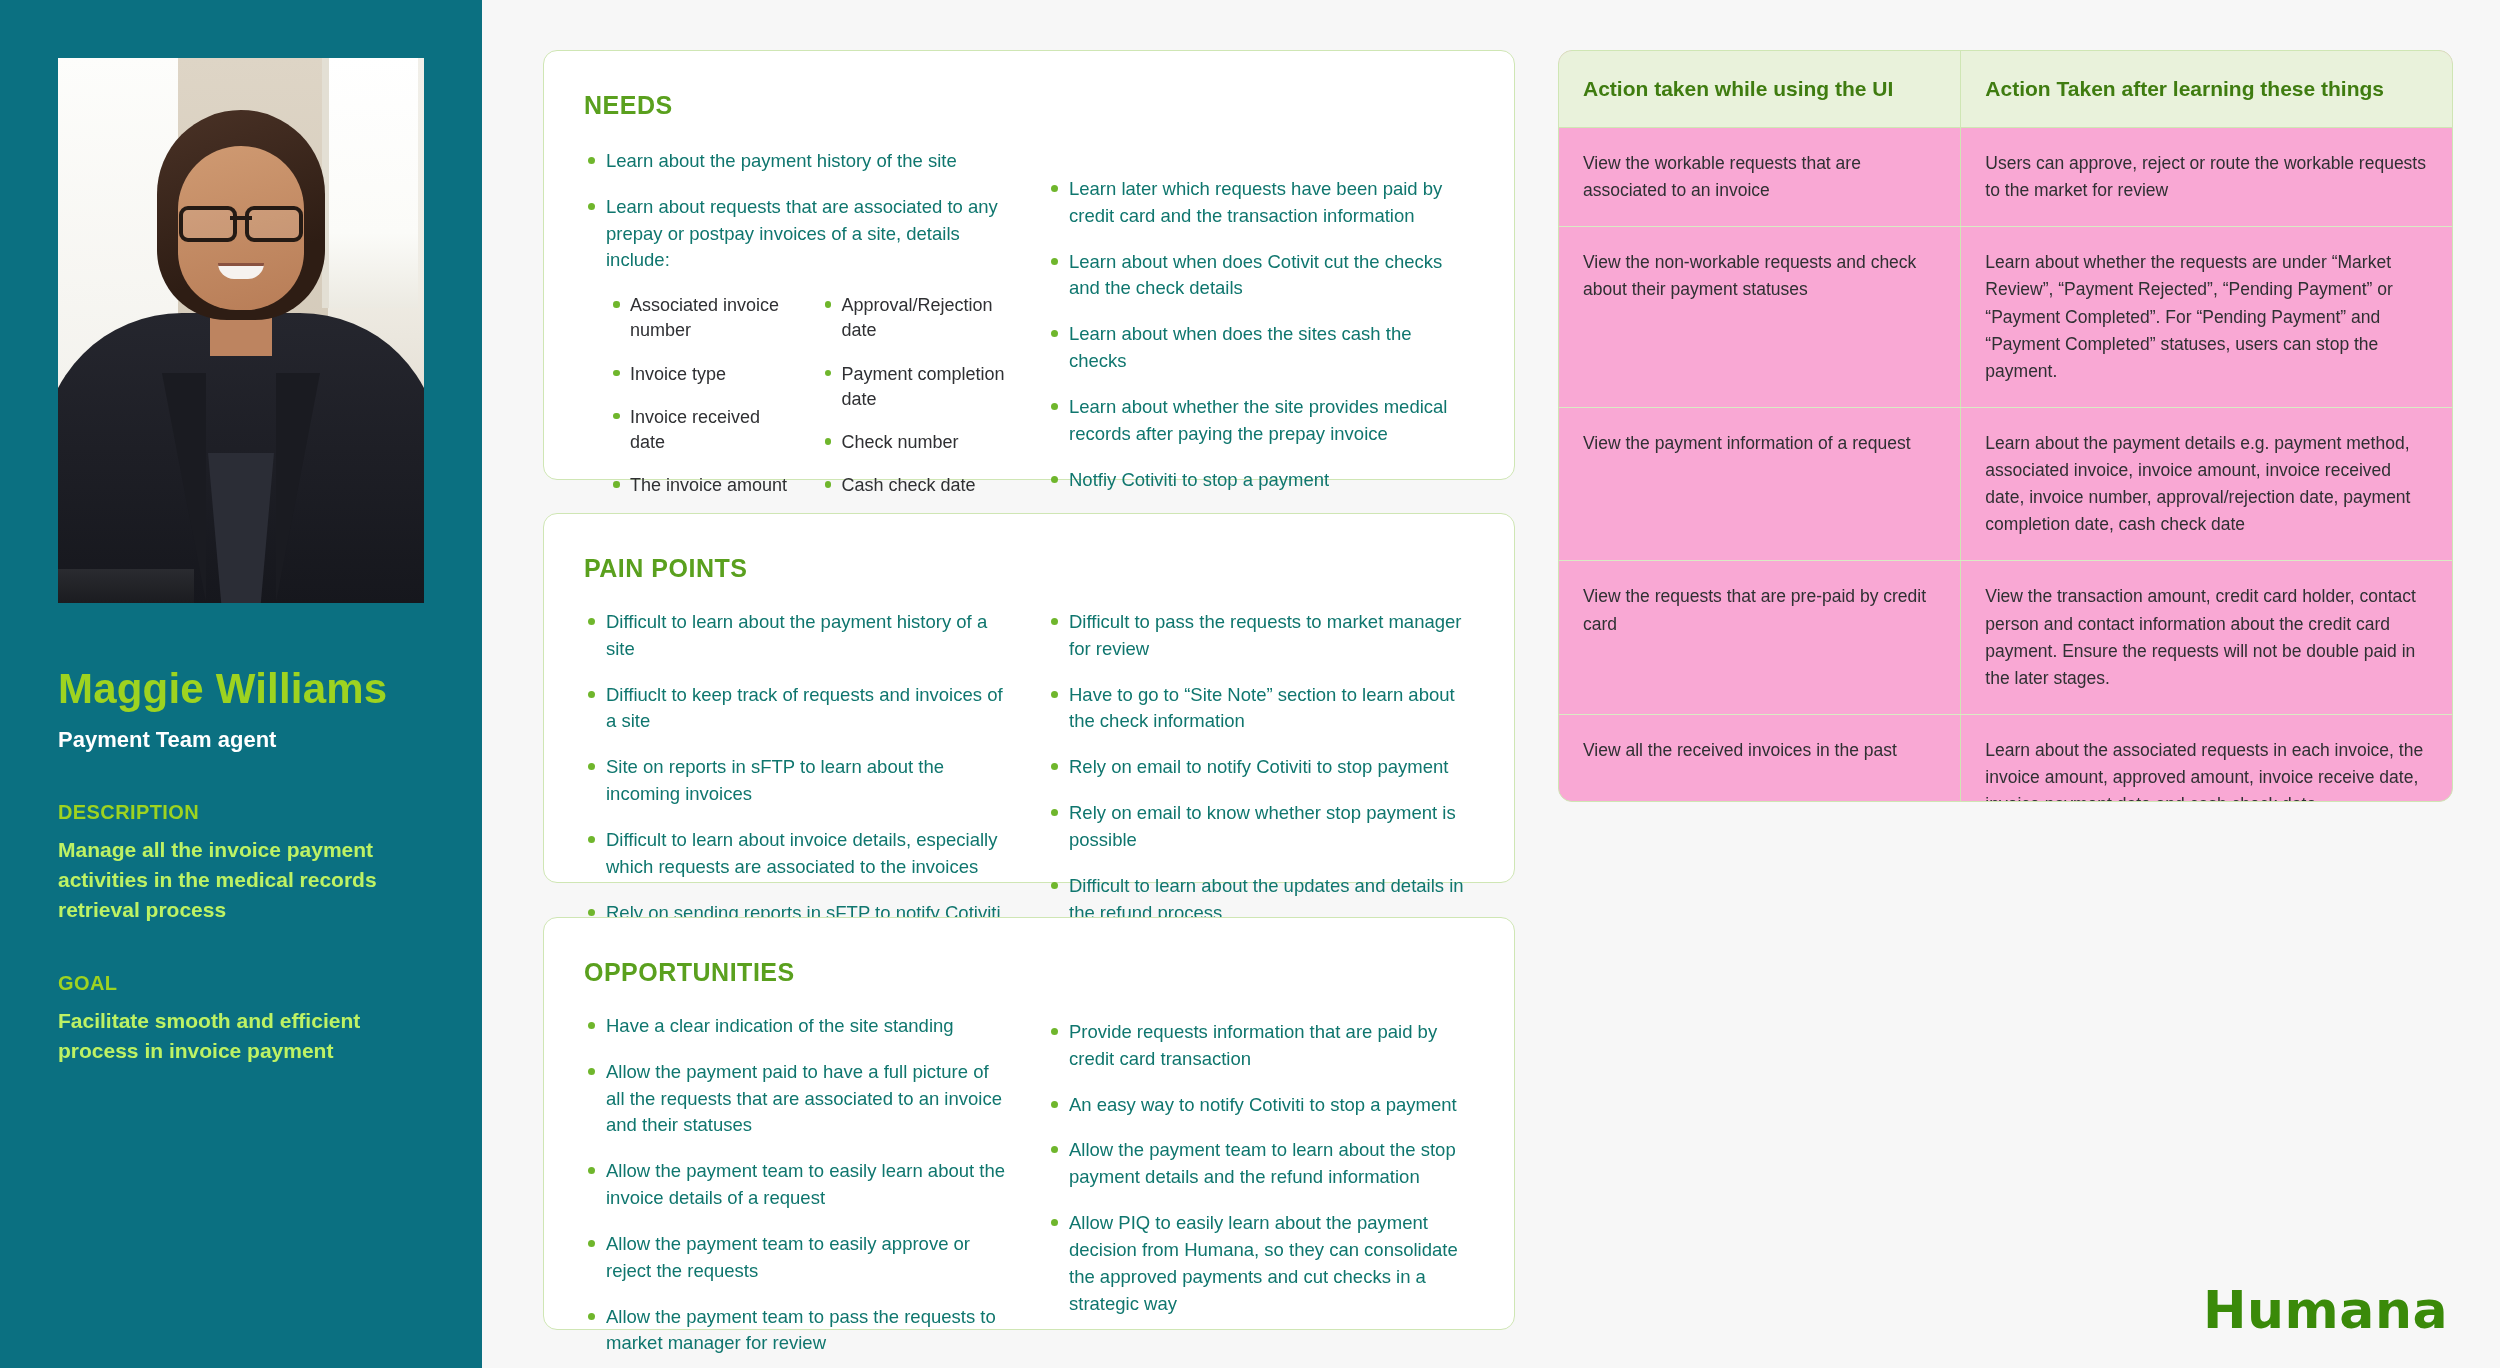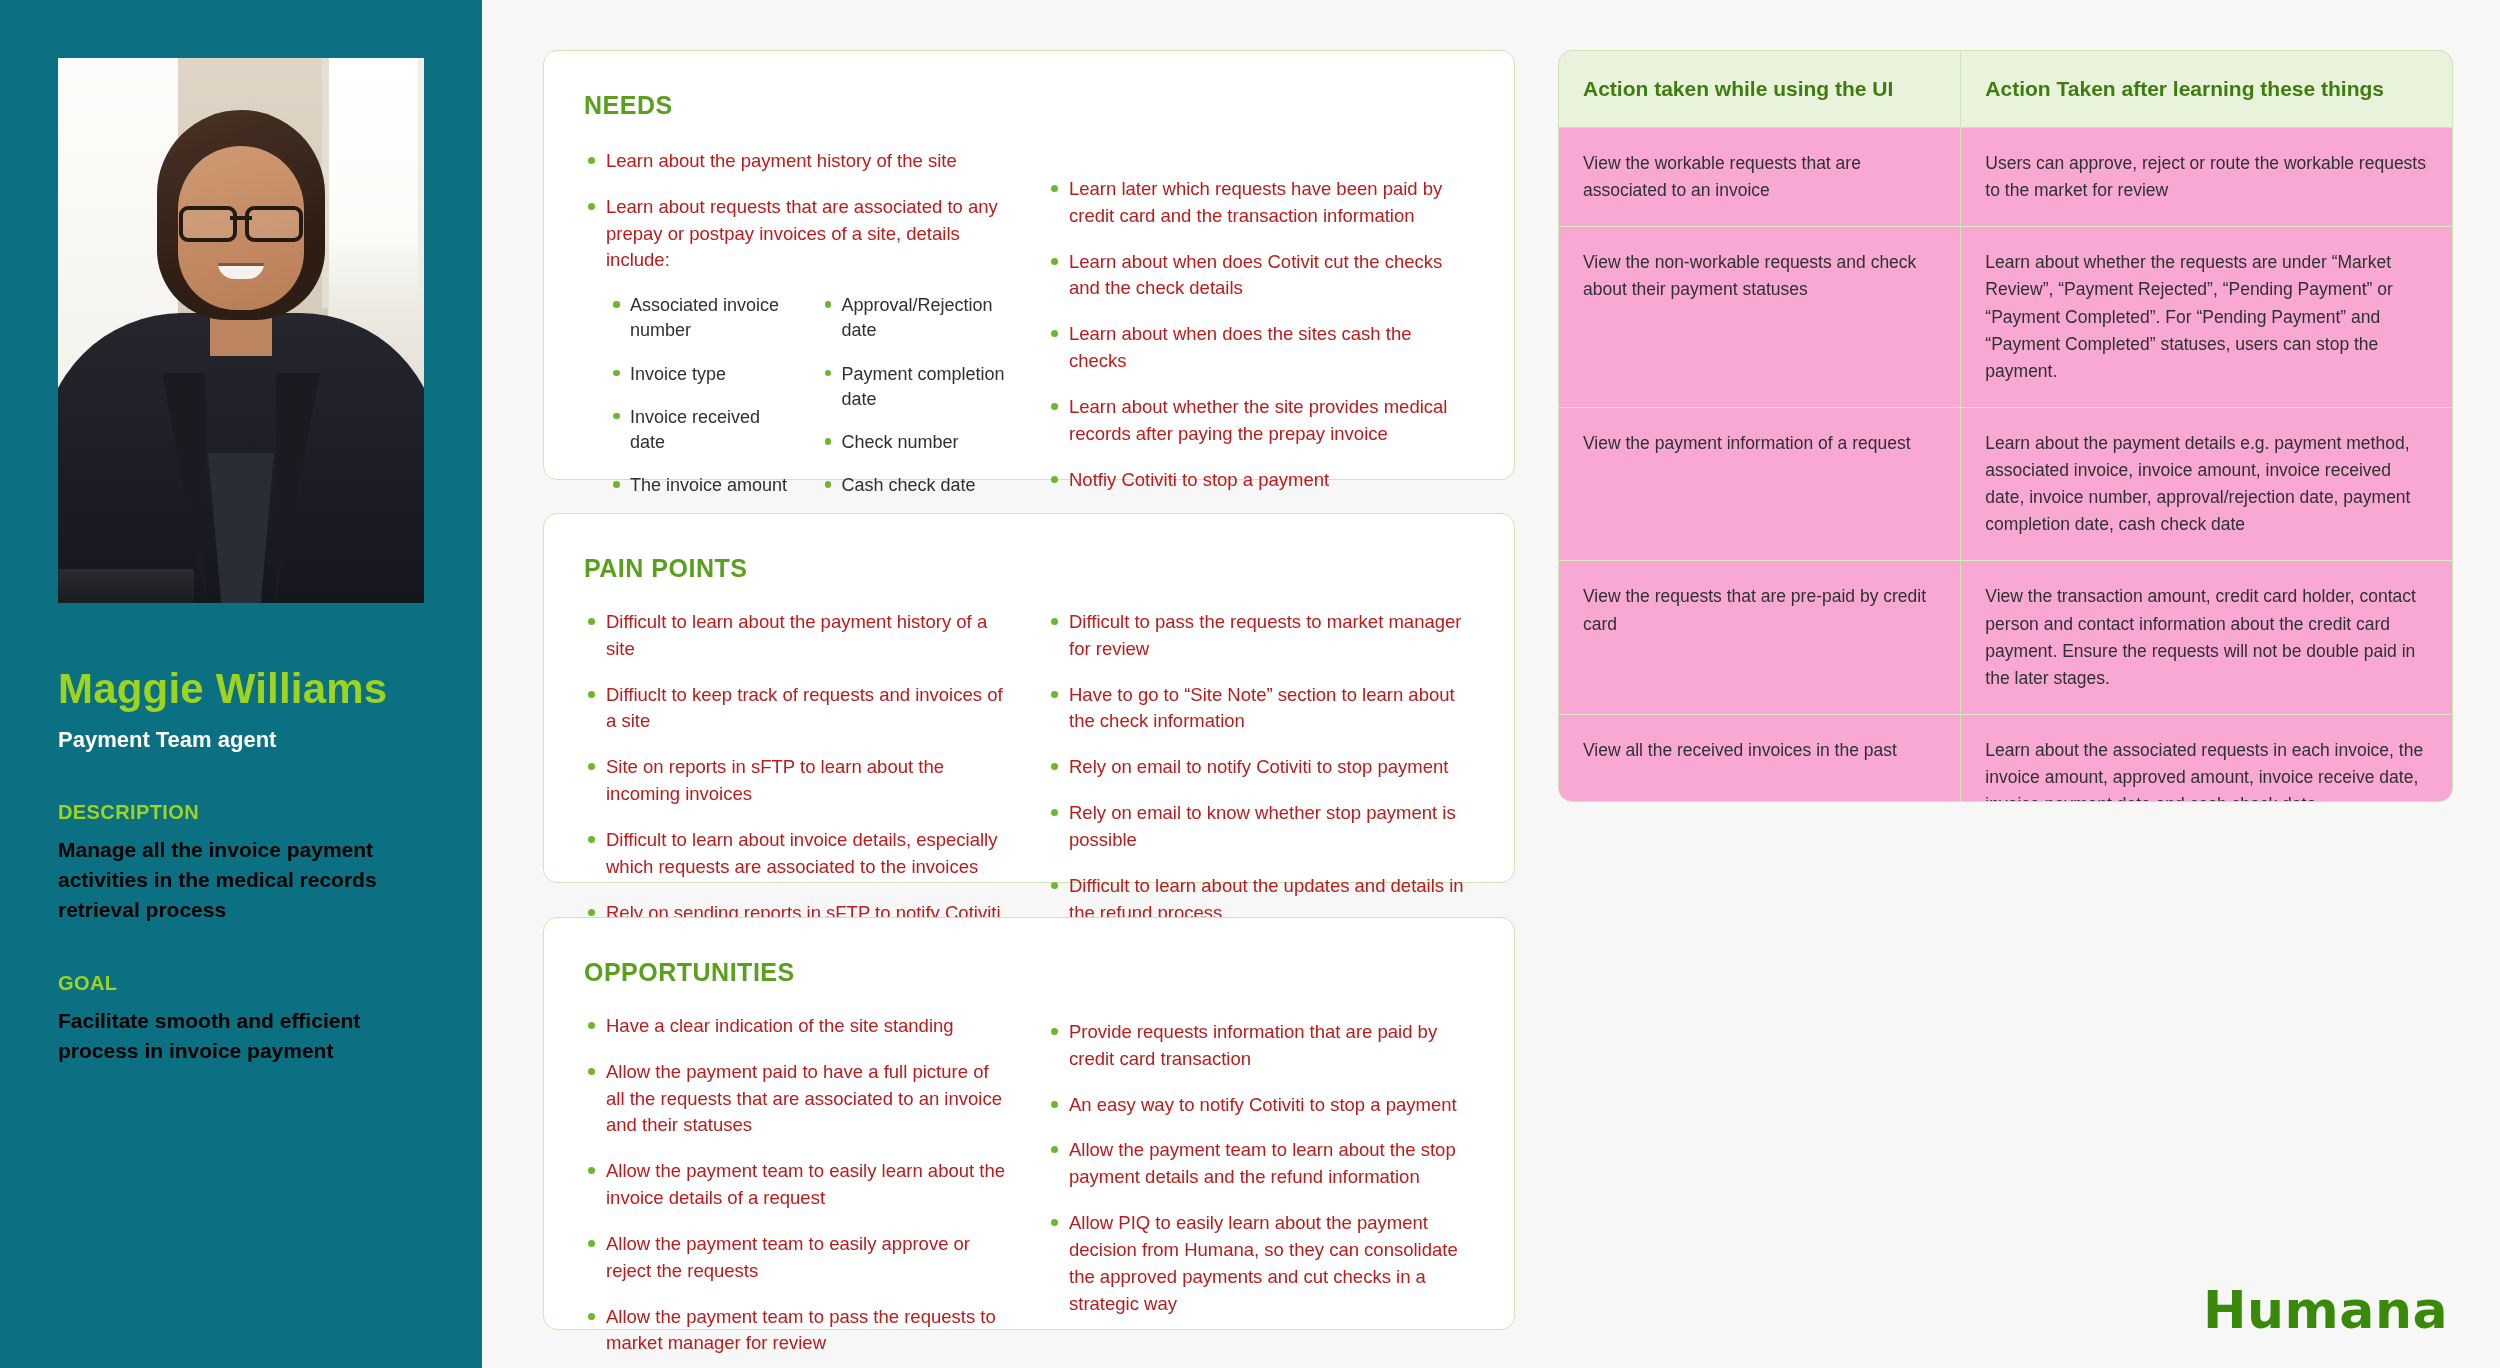--- a/index.html
+++ b/index.html
@@ -101,21 +101,21 @@
     color: #9ed320; font-size: 42px; font-weight: 700; letter-spacing: .2px;
   }
   .persona-role {
     margin-top: 14px; color: #ffffff; font-size: 22px; font-weight: 700;
   }
   .side-label {
     margin-top: 48px; color: #9ed320; font-size: 20px; font-weight: 700;
     letter-spacing: .4px;
   }
   .side-text {
-    margin-top: 11px; color: #000000; font-size: 21px; font-weight: 700;
+    margin-top: 11px; color: #bef264; font-size: 21px; font-weight: 700;
     line-height: 1.42; max-width: 340px;
   }
 
   
   .card {
     position: absolute;
     background: #ffffff;
     border: 1.6px solid #cfe6b4;
     border-radius: 14px;
   }
@@ -125,21 +125,21 @@
   .cols { display: flex; gap: 36px; }
   .col { flex: 1; }
 
   ul.bl { list-style: none; }
   ul.bl > li {
     position: relative;
     padding-left: 22px;
     margin-bottom: 19px;
     font-size: 18.5px;
     line-height: 1.45;
-    color: #b91c1c;
+    color: #0f766e;
   }
   ul.bl > li::before {
     content: ""; position: absolute; left: 4px; top: 9px;
     width: 7px; height: 7px; border-radius: 50%; background: #6fb62c;
   }
   ul.sub {
     list-style: none; display: flex; gap: 22px; margin: 14px 0 6px 26px;
   }
   ul.sub > div { flex: 1; }
   ul.sub li {

